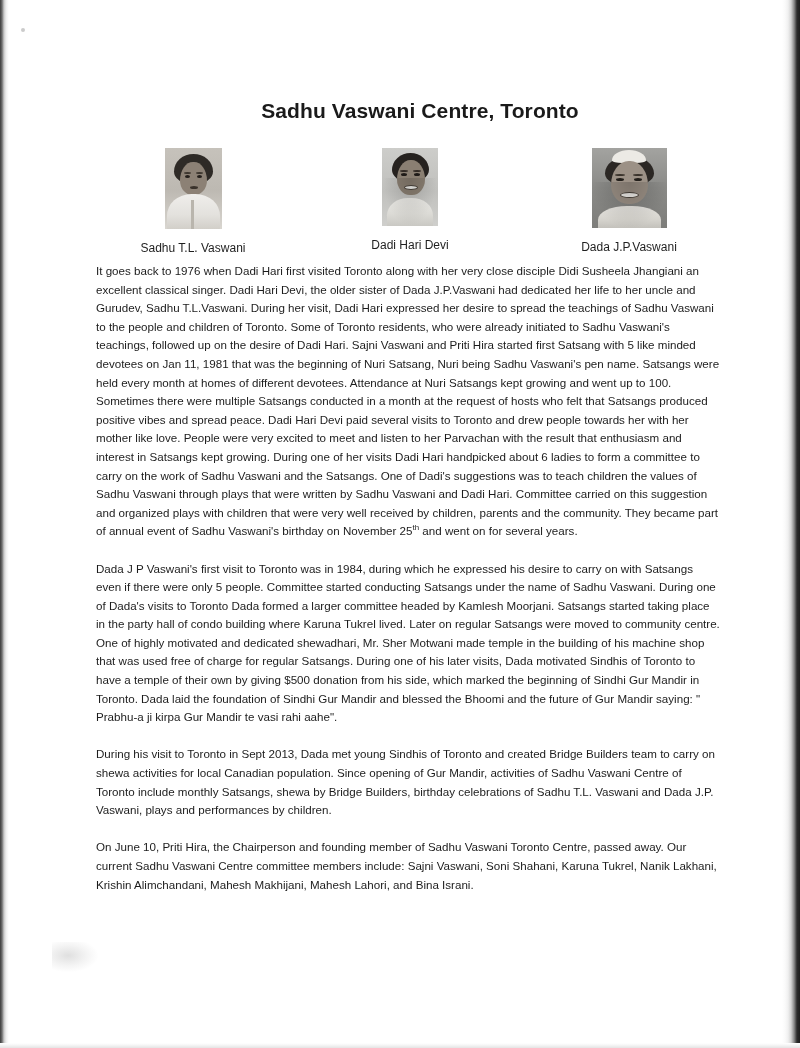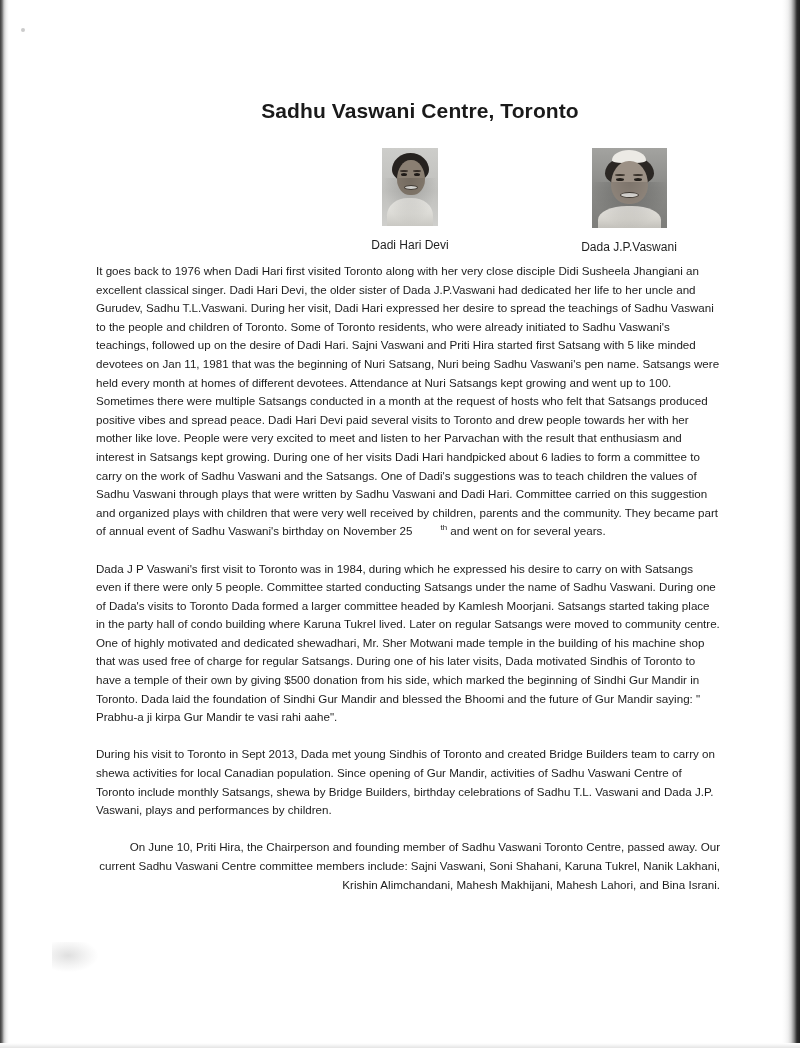--- a/index.html
+++ b/index.html
@@ -196,44 +196,57 @@
     width: 624px;
     font-size: 11.6px;
     line-height: 18.6px;
     color: #1c1c1c;
   }
   .body-text p {
     margin: 0 0 18.6px 0;
   }
   .body-text p:last-child {
     margin-bottom: 0;
-    text-align: right;
   }
   .body-text sup {
     font-size: 0.68em;
     vertical-align: super;
     line-height: 0;
-    margin-left: 28px;
   }
 </style>
 </head>
 <body>
 
 <div class="page">
 
   <div class="scan-edge-left"></div>
   <div class="scan-edge-right"></div>
   <div class="scan-edge-bottom"></div>
   <div class="scan-smudge"></div>
   <div class="scan-speck"></div>
 
   <div class="doc-title">Sadhu Vaswani Centre, Toronto</div>
 
   <div class="photo-row">
 
+    <div class="photo-cell c1">
+      <div class="portrait p1">
+        <div class="bg2"></div>
+        <div class="hair"></div>
+        <div class="face"></div>
+        <div class="brow l"></div>
+        <div class="brow r"></div>
+        <div class="eye l"></div>
+        <div class="eye r"></div>
+        <div class="mouth"></div>
+        <div class="torso"></div>
+        <div class="placket"></div>
+      </div>
+      <div class="photo-caption">Sadhu T.L. Vaswani</div>
+    </div>
 
     <div class="photo-cell c2">
       <div class="portrait p2">
         <div class="bg2"></div>
         <div class="hair"></div>
         <div class="face"></div>
         <div class="brow l"></div>
         <div class="brow r"></div>
         <div class="eye l"></div>
         <div class="eye r"></div>

